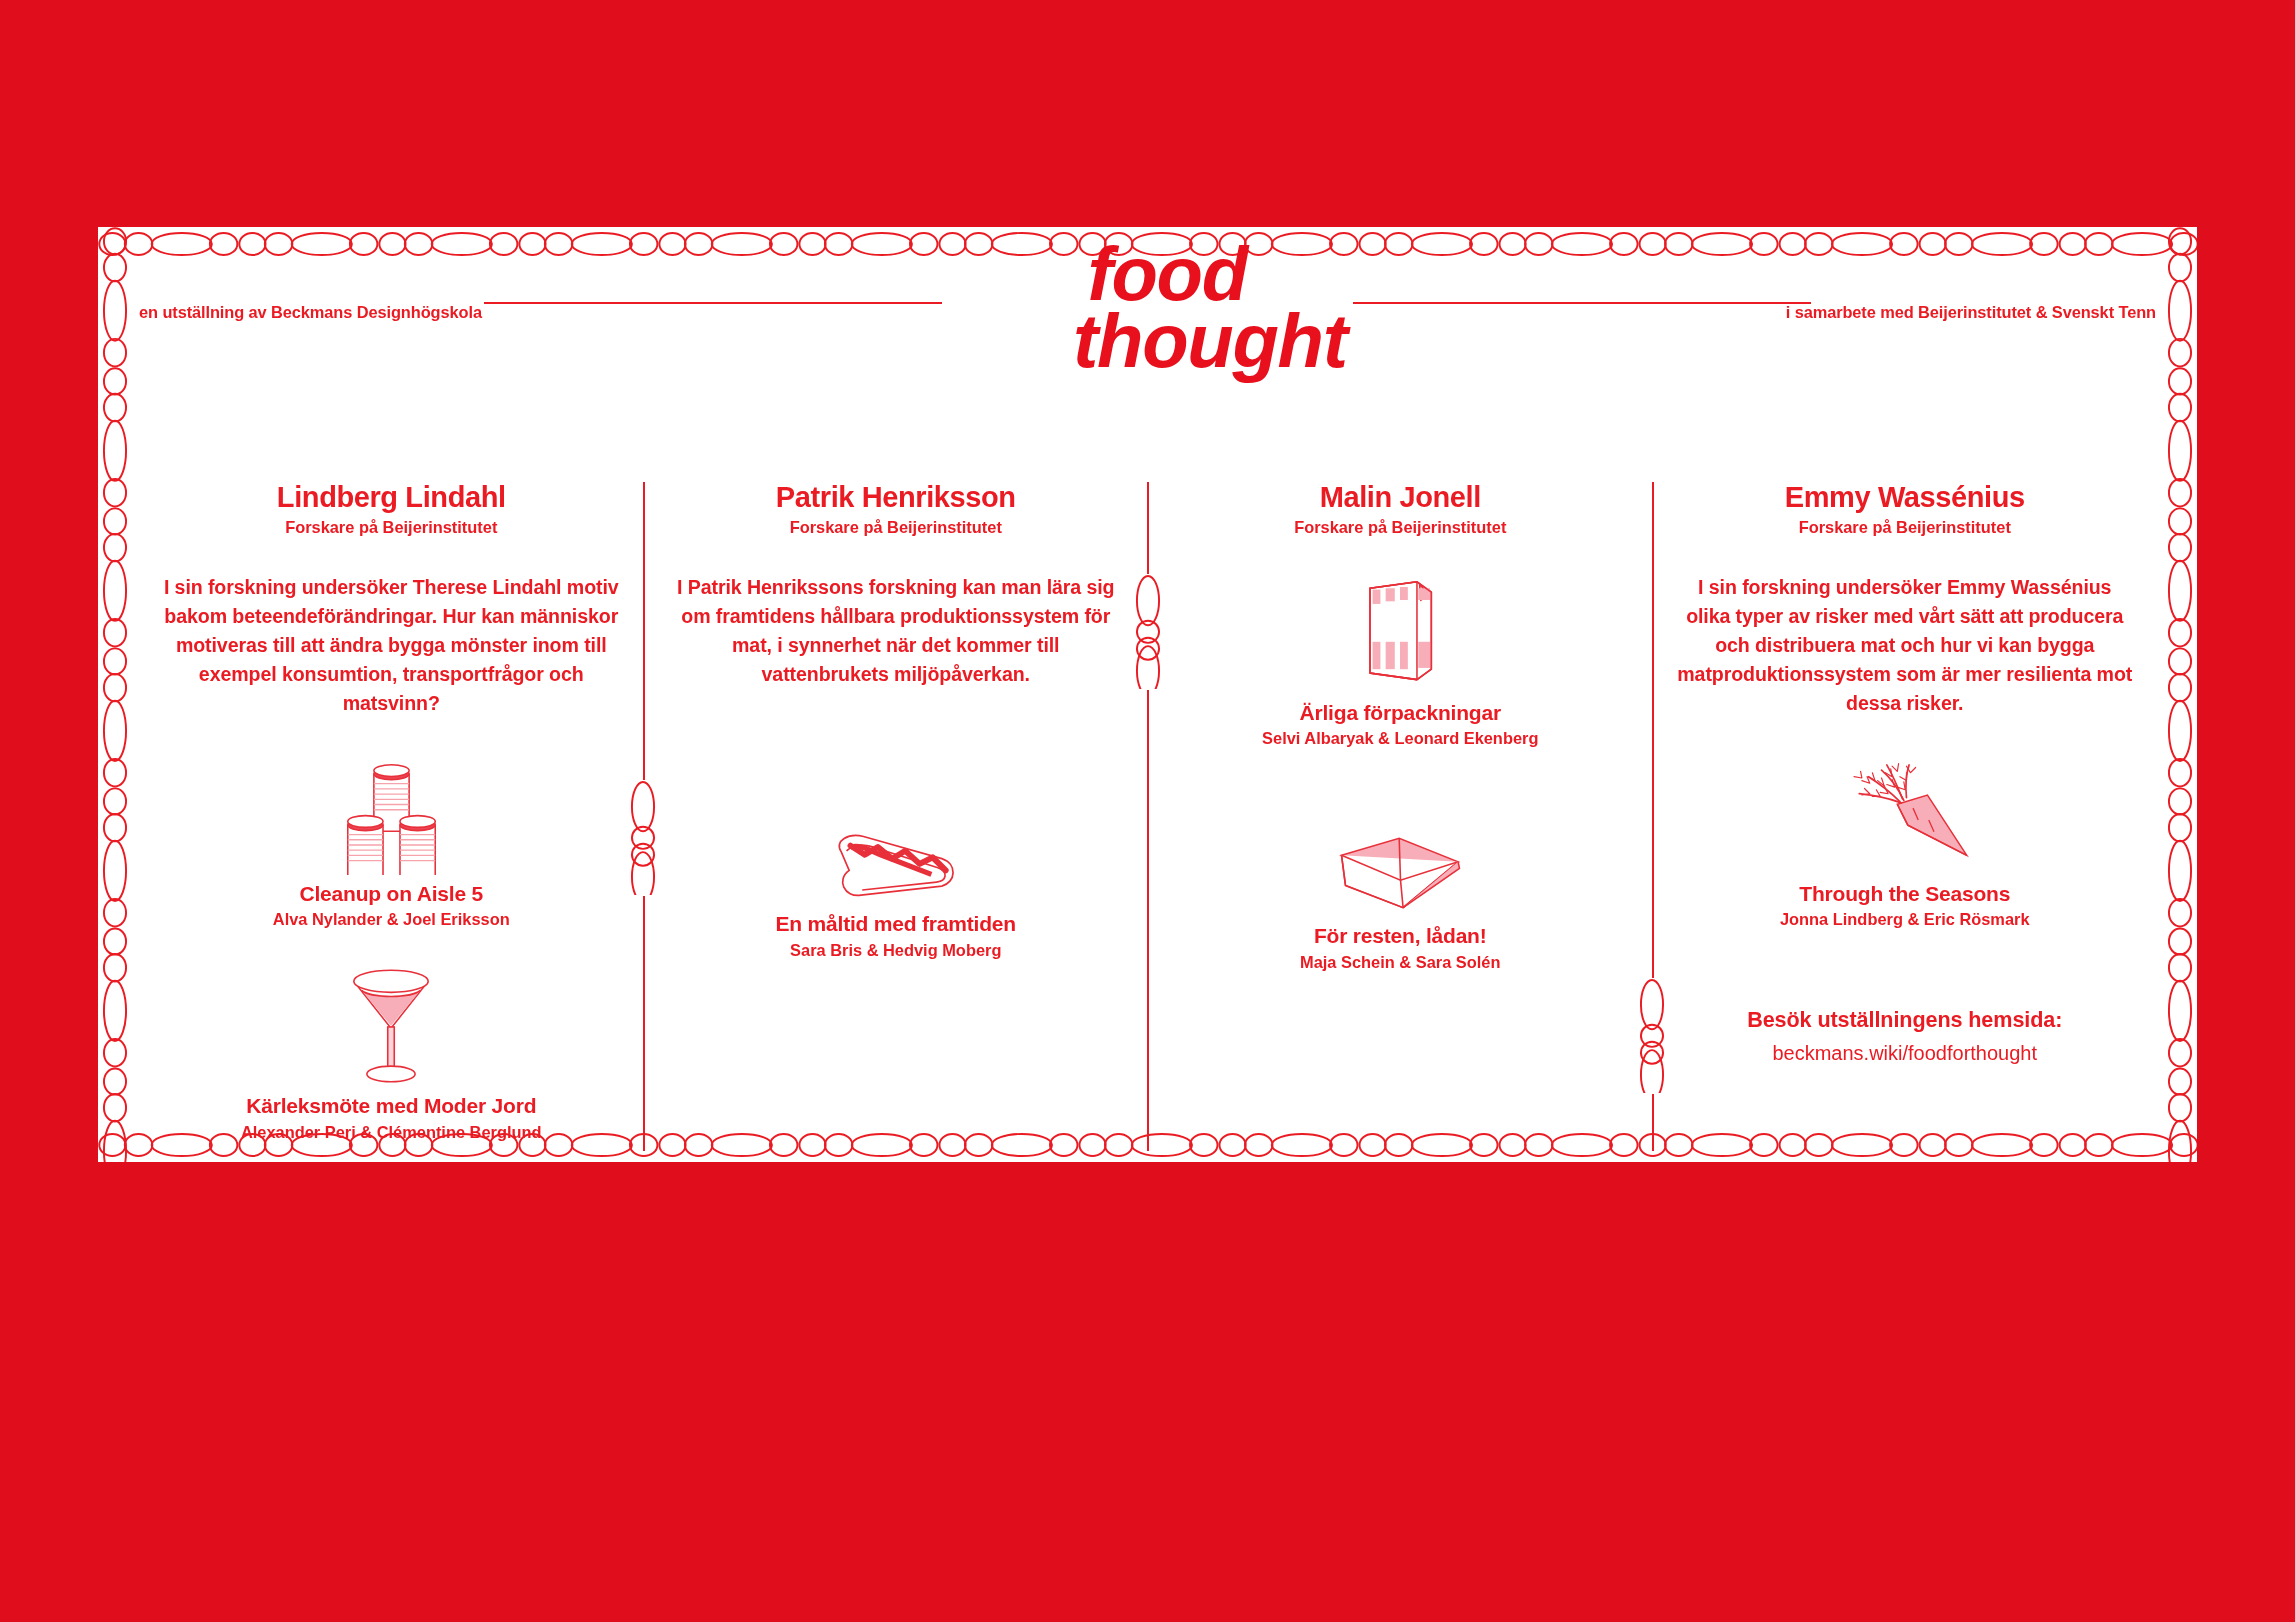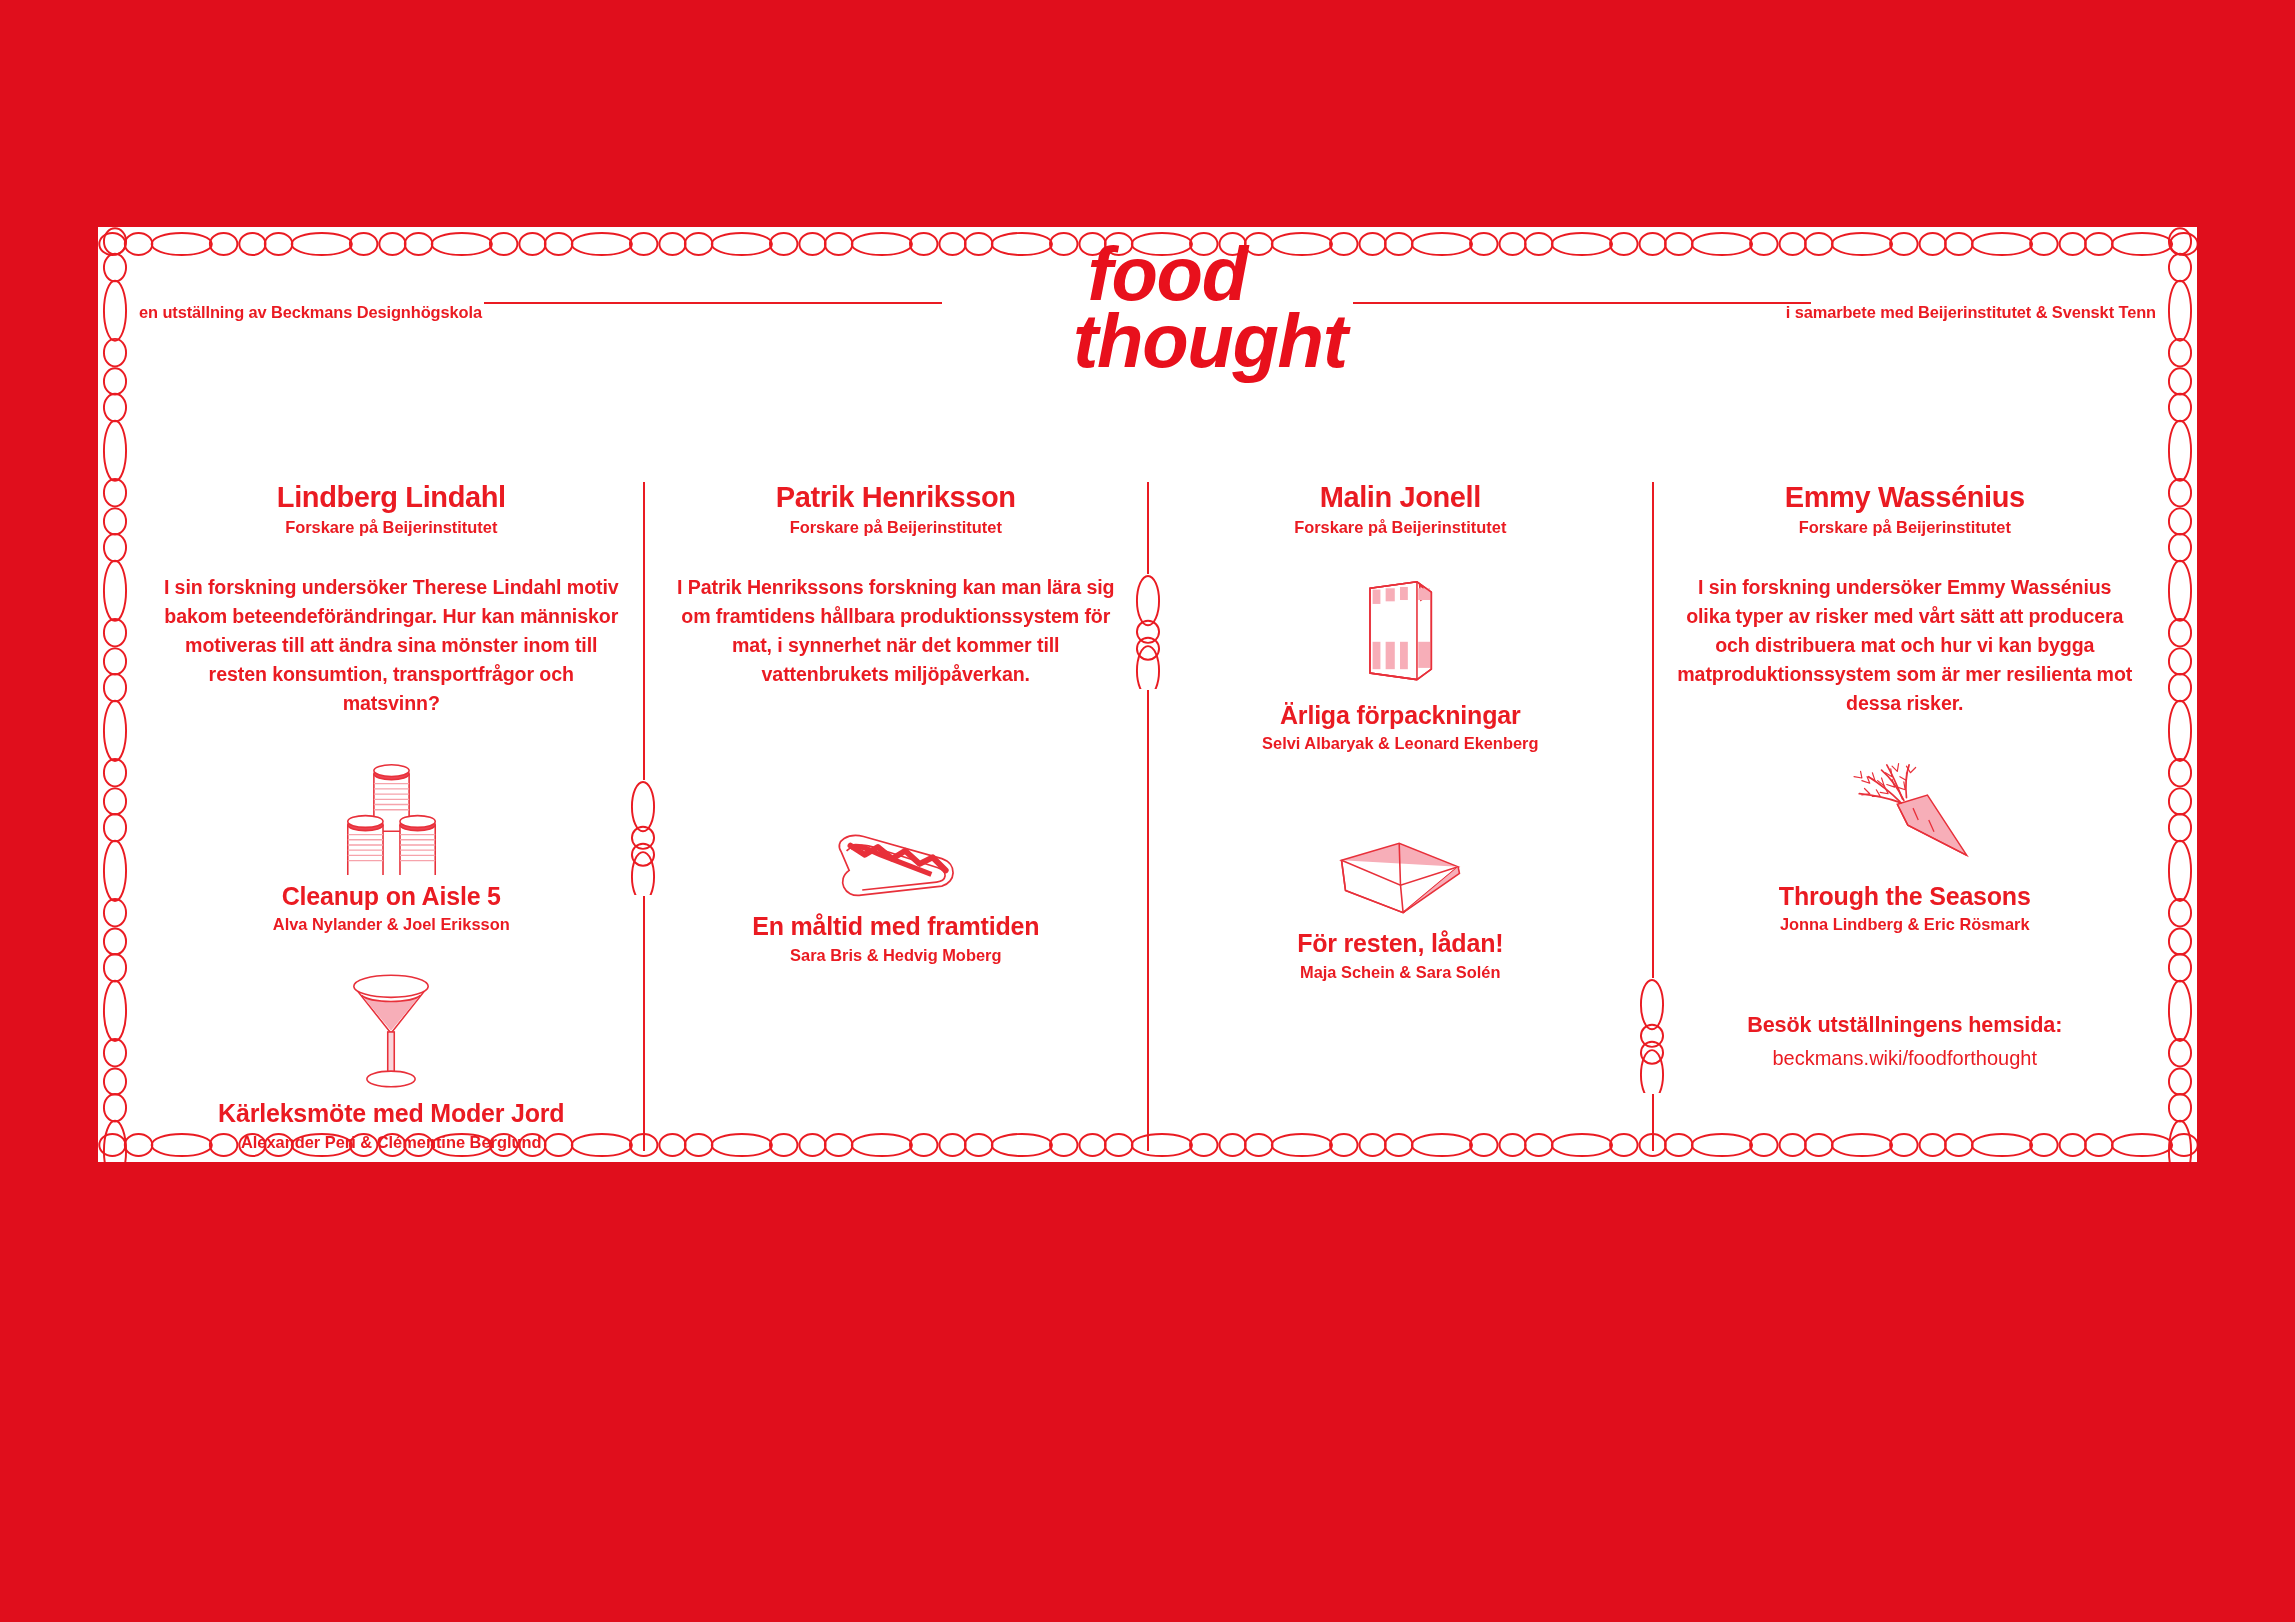--- a/index.html
+++ b/index.html
@@ -84,21 +84,21 @@
     font-size: 19.6px; font-weight: bold; line-height: 1.47;
     letter-spacing: -0.1px;
   }
 
   .project { margin-top: 30px; }
   .project .art {
     height: 128px;
     display: flex; align-items: flex-end; justify-content: center;
   }
   .project-title {
-    font-size: 25px; font-weight: bold; letter-spacing: -0.2px;
+    font-size: 21px; font-weight: bold; letter-spacing: -0.2px;
     margin-top: 6.5px; white-space: nowrap;
   }
   .project-authors { font-size: 16.4px; font-weight: bold; margin-top: 4.6px; white-space: nowrap; }
 
   .website { margin-top: 0; }
   .website-label { font-size: 21.6px; font-weight: bold; letter-spacing: -0.1px; }
   .website-url { font-size: 20px; font-weight: normal; margin-top: 8.5px; }
 </style>
 </head>
 <body>
@@ -201,21 +201,21 @@
       <span class="logo-line a">food</span>
       <span class="logo-line c">thought</span>
     </div>
   </div>
 
   <div class="columns">
 
     <div class="col">
       <div class="researcher-name">Lindberg Lindahl</div>
       <div class="researcher-role">Forskare på Beijerinstitutet</div>
-      <div class="researcher-bio">I sin forskning undersöker Therese Lindahl motiv bakom beteendeförändringar. Hur kan människor motiveras till att ändra sina mönster inom till resten konsumtion, transportfrågor och matsvinn?</div>
+      <div class="researcher-bio">I sin forskning undersöker Therese Lindahl motiv bakom beteendeförändringar. Hur kan människor motiveras till att ändra bygga mönster inom till exempel konsumtion, transportfrågor och matsvinn?</div>
 
       <div class="project">
         <div class="art">
           <svg width="111" height="124" viewBox="0 0 170 190">
             <g fill="none" stroke="#e8303a" stroke-width="2.4">
 
               <path d="M58 35 v88 h54 V35" fill="#fff"></path>
               <ellipse cx="85" cy="35" rx="27" ry="9" fill="#ee4452"></ellipse>
               <ellipse cx="85" cy="30" rx="27" ry="9" fill="#fff"></ellipse>
               <g stroke="#f6a3ab" stroke-width="2">

